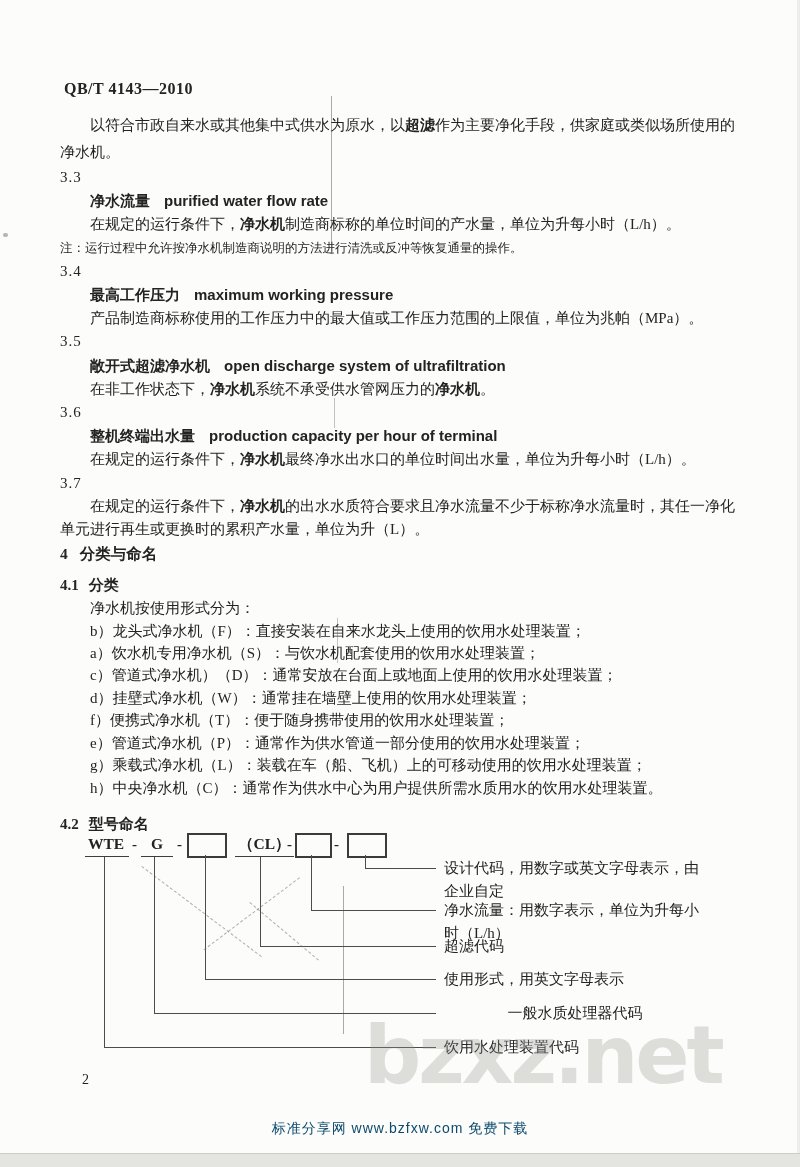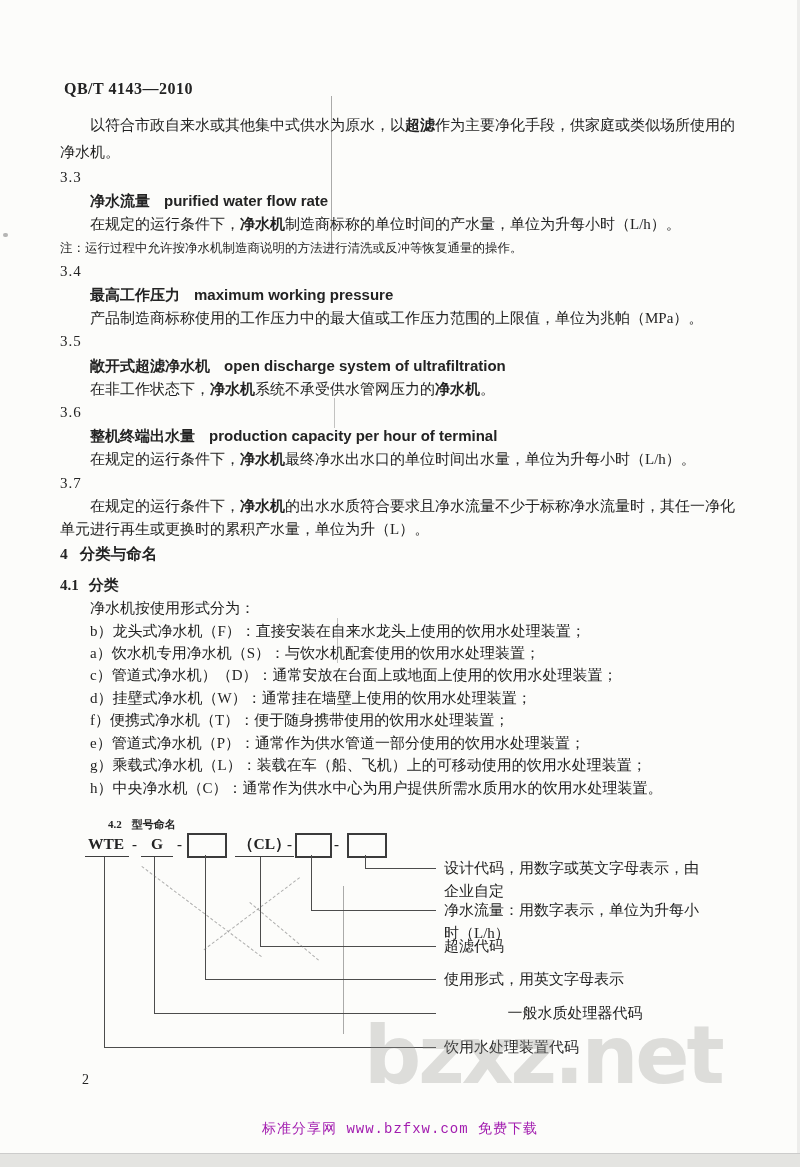--- a/index.html
+++ b/index.html
@@ -25,43 +25,43 @@
   .term .en{margin-left:14px;font-family:Liberation Sans, sans-serif;}
   .body{text-indent:2em;}
   .note{font-size:12.5px;}
   .h4head{font-weight:bold;line-height:26px;font-size:15.5px;}
   .h4head .sp{margin-left:12px;}
   .h41head{font-weight:bold;line-height:24px;margin-top:6px;}
   .h41head .sp{margin-left:10px;}
   .listblock{line-height:22.4px;}
   .lead,.li{padding-left:2em;}
 
-  .h42head{position:absolute;left:60px;top:812px;font-weight:bold;line-height:24px;font-size:11px;margin-left:48px;}
+  .h42head{position:absolute;left:60px;top:812px;font-weight:bold;line-height:24px;font-size:15px;}
   .h42head .sp{margin-left:10px;}
 
   
   .f-item{position:absolute;font-weight:bold;font-size:15.5px;line-height:20px;}
   .f-under{border-bottom:1.5px solid #3d3d3d;padding:0 5px 2px 3px;}
   .f-dash{position:absolute;font-weight:bold;font-size:15px;}
   .f-box{position:absolute;width:34px;height:21px;border:2px solid #3b3b3b;background:transparent;}
   .vline{position:absolute;width:1px;background:#4c4c4c;}
   .hline{position:absolute;height:1px;background:#4c4c4c;}
   .dlabel{position:absolute;left:444px;width:262px;font-size:15px;line-height:23px;}
 
   .pageno{position:absolute;left:82px;top:1072px;font-size:14px;}
   .watermark{
     position:absolute;left:364px;top:1016px;
     font-family:"DejaVu Sans","Liberation Sans",sans-serif;
     font-weight:bold;font-size:80px;line-height:80px;letter-spacing:-3px;
     color:rgba(150,150,145,0.30);
   }
   .footer{
     position:absolute;left:0;top:1120px;width:100%;text-align:center;
-    font-family:Liberation Mono, monospace;
-    font-size:14px;color:#a21caf;letter-spacing:1px;
+    font-family:Liberation Sans, sans-serif;
+    font-size:14px;color:#0c4a6e;letter-spacing:1px;
   }
 
   
   .fold{position:absolute;width:1px;background:rgba(70,70,70,.45);}
   .scratch{position:absolute;border-top:1px dashed rgba(110,110,110,.55);transform-origin:left top;}
   .speck{position:absolute;left:3px;top:233px;width:5px;height:4px;border-radius:2px;background:rgba(110,110,110,.5);}
 </style>
 </head>
 <body>
 

